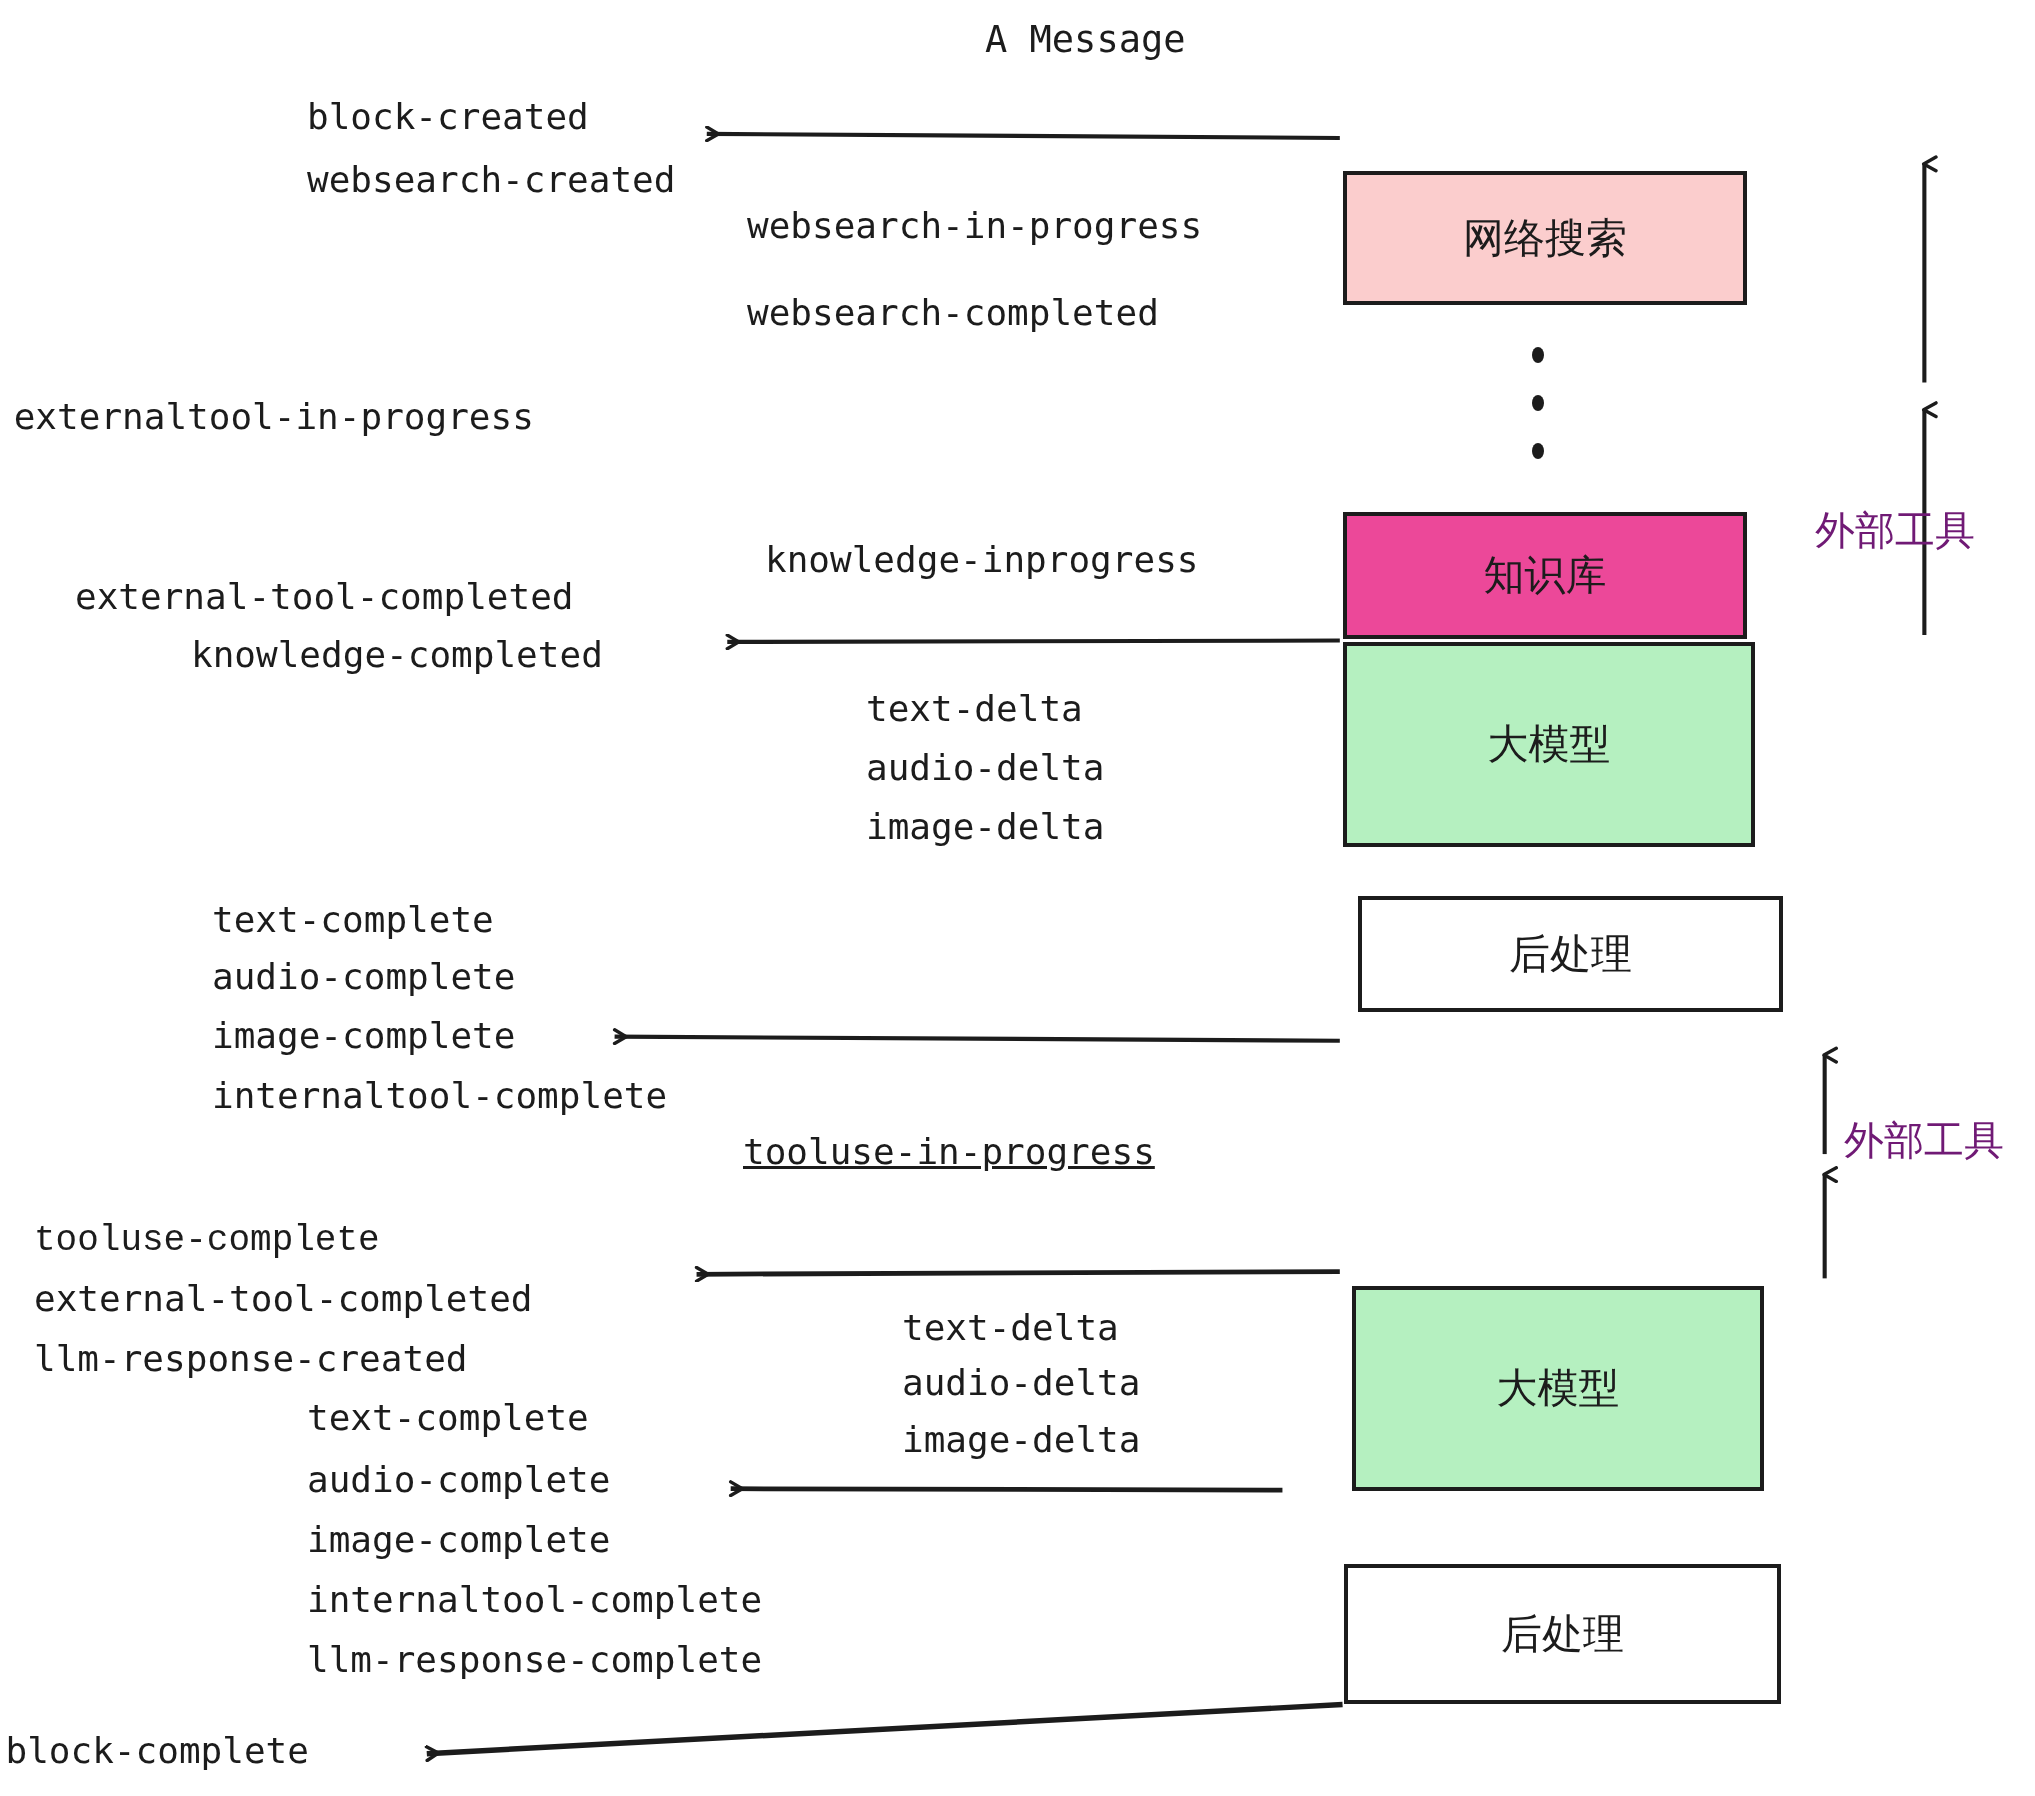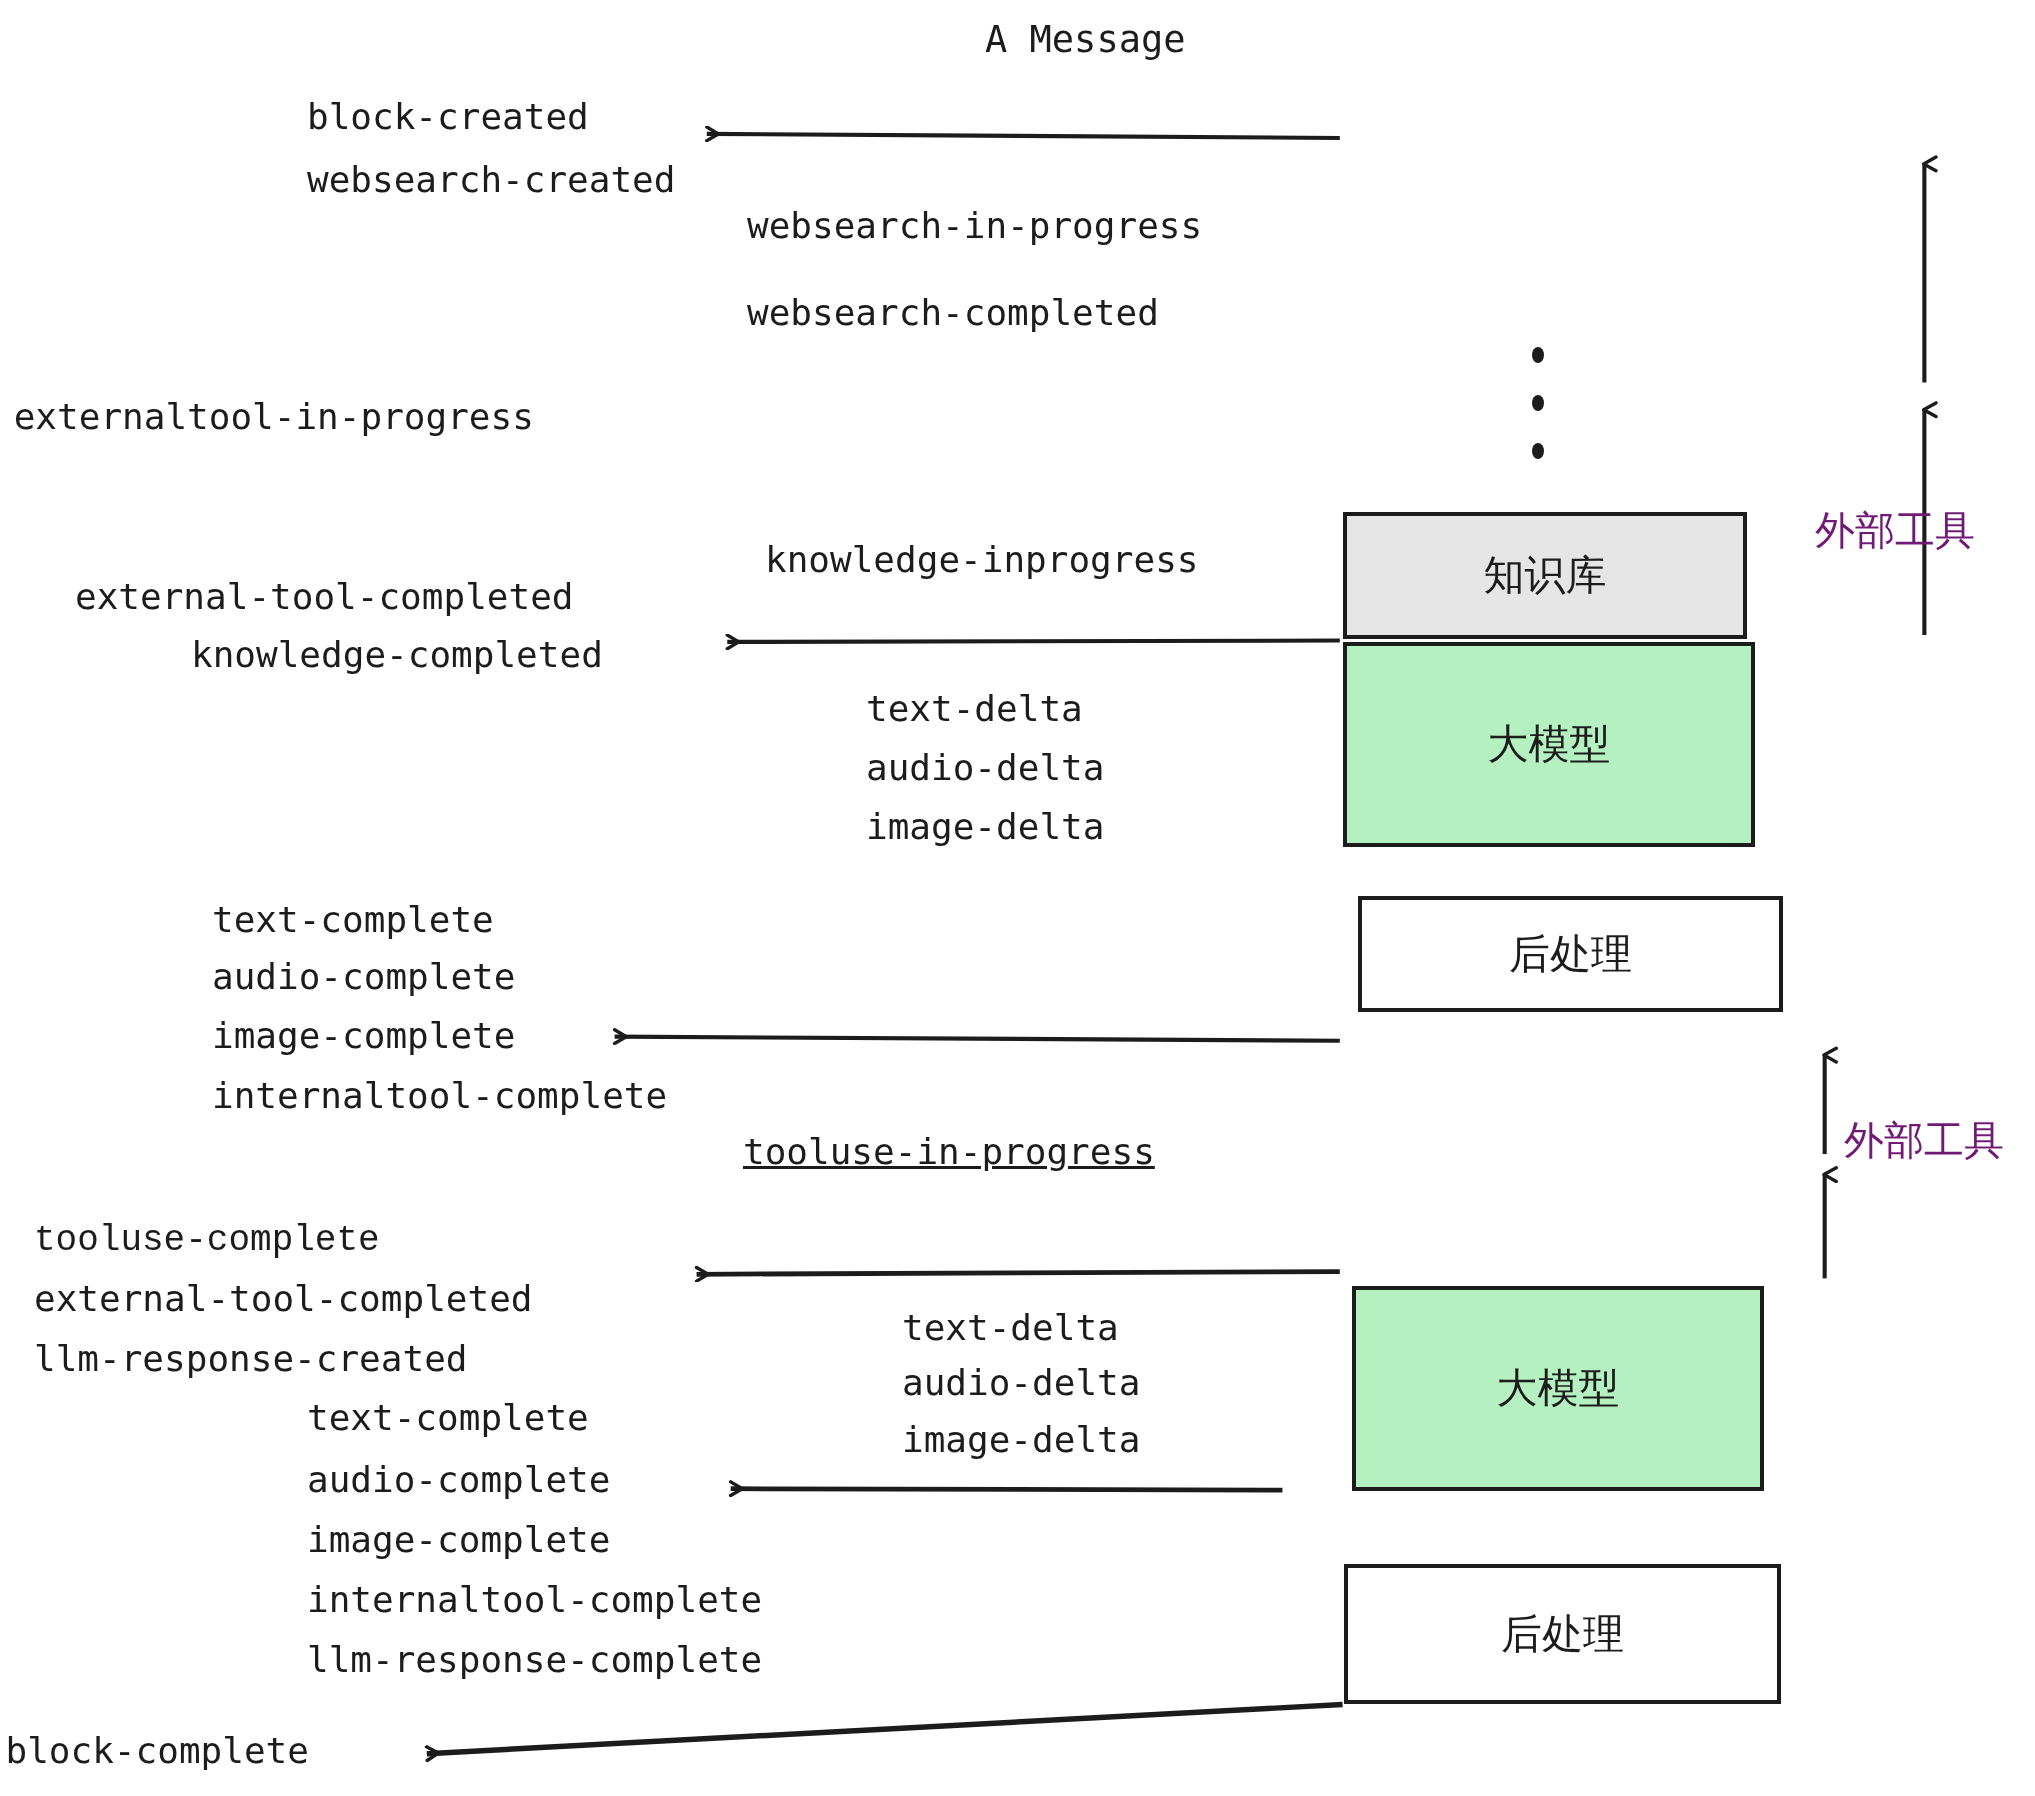--- a/index.html
+++ b/index.html
@@ -123,28 +123,31 @@
     </g>
 
     <g>
       <path d="M2672,1690 L2672,1545" fill="none" stroke="#1c1c1c" stroke-width="6" marker-end="url(#ahu)"></path>
       <path d="M2672,1720 L2672,1872" fill="none" stroke="#1c1c1c" stroke-width="6" marker-end="url(#ahu)" transform="rotate(180 2672 1796)"></path>
     </g>
   </svg>
 
   <div class="title" style="left:985px; top:20.5px;">A Message</div>
 
+  <div class="boxwrap" style="left:1343px; top:171px; width:404px; height:134px; background:#fbcdcd;">
+    <span class="boxlabel">网络搜索</span>
+  </div>
 
   <div>
     <span class="dot" style="left:1532px; top:347px;"></span>
     <span class="dot" style="left:1532px; top:395px;"></span>
     <span class="dot" style="left:1532px; top:443px;"></span>
   </div>
 
-  <div class="boxwrap" style="left:1343px; top:512px; width:404px; height:127px; background:#e5e5e5;">
+  <div class="boxwrap" style="left:1343px; top:512px; width:404px; height:127px; background:#ec4899;">
     <span class="boxlabel">知识库</span>
   </div>
 
   <div class="boxwrap" style="left:1343px; top:642px; width:412px; height:205px; background:#b5f0c0;">
     <span class="boxlabel">大模型</span>
   </div>
 
   <div class="boxwrap" style="left:1358px; top:896px; width:425px; height:116px; background:#ffffff;">
     <span class="boxlabel">后处理</span>
   </div>

